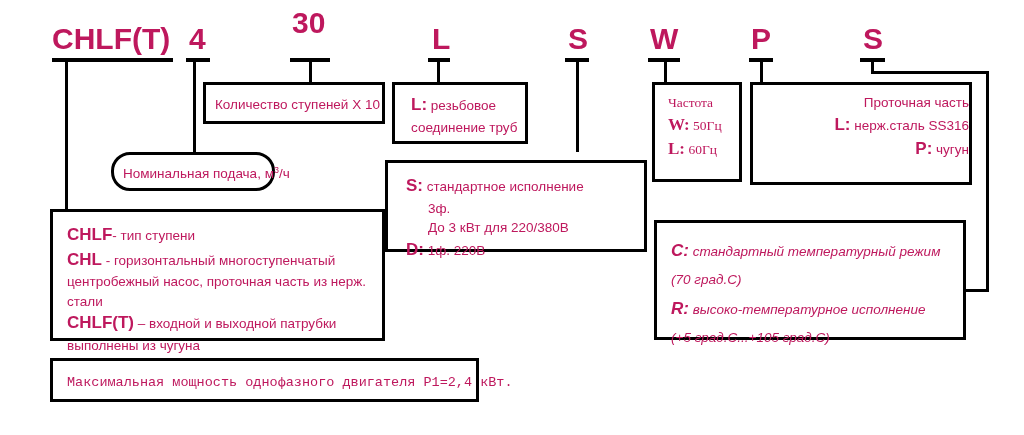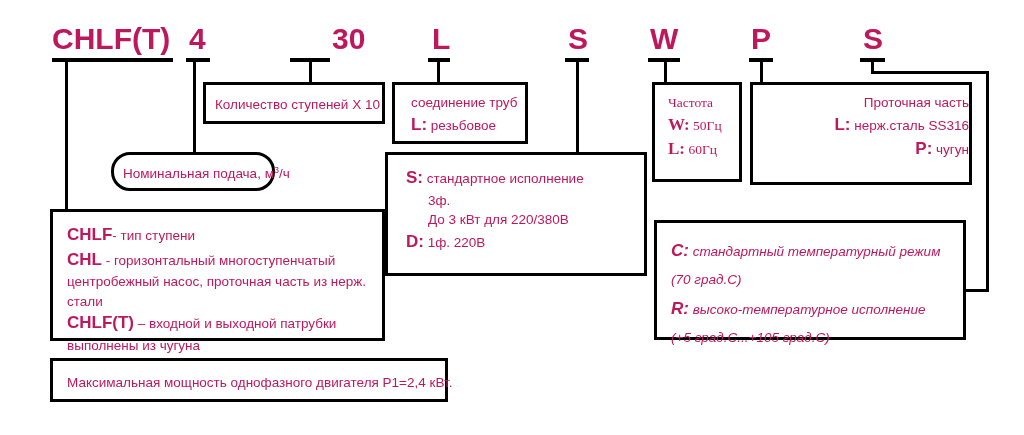--- a/index.html
+++ b/index.html
@@ -31,21 +31,21 @@
 <body>
 
 <div id="page">
 
   <div class="code" style="left:52px;top:24px;">CHLF(T)</div>
   <div class="rule" style="left:52px;top:58px;width:121px;"></div>
 
   <div class="code" style="left:189px;top:24px;">4</div>
   <div class="rule" style="left:186px;top:58px;width:24px;"></div>
 
-  <div class="code" style="left:292px;top:24px;margin-left:40px;">30</div>
+  <div class="code" style="left:292px;top:8px;">30</div>
   <div class="rule" style="left:290px;top:58px;width:40px;"></div>
 
   <div class="code" style="left:432px;top:24px;">L</div>
   <div class="rule" style="left:428px;top:58px;width:22px;"></div>
 
   <div class="code" style="left:568px;top:24px;">S</div>
   <div class="rule" style="left:565px;top:58px;width:24px;"></div>
 
   <div class="code" style="left:650px;top:24px;">W</div>
   <div class="rule" style="left:648px;top:58px;width:32px;"></div>
@@ -82,43 +82,43 @@
   </div>
 
   <div class="box" style="left:111px;top:152px;width:164px;height:39px;border-radius:19px;">
     <div class="inner" style="padding-top:9px;">
       <div class="ln center"><span>Номинальная подача, м</span><sup>3</sup><span>/ч</span></div>
     </div>
   </div>
 
   <div class="box" style="left:392px;top:82px;width:136px;height:62px;">
     <div class="inner" style="padding:8px 0 0 16px;">
+      <div class="ln"><span class="key">L:</span><span> резьбовое</span></div>
       <div class="ln">соединение труб</div>
-      <div class="ln"><span class="key">L:</span><span> резьбовое</span></div>
     </div>
   </div>
 
-  <div class="box" style="left:385px;top:152px;width:262px;height:124px;">
+  <div class="box" style="left:385px;top:160px;width:262px;height:92px;">
     <div class="inner" style="padding:11px 0 0 18px;">
       <div class="ln"><span class="key">S:</span><span> стандартное исполнение</span></div>
       <div class="ln pad-l">3ф.</div>
       <div class="ln pad-l">До 3 кВт для 220/380В</div>
       <div class="ln"><span class="key">D:</span><span> 1ф. 220В</span></div>
     </div>
   </div>
 
   <div class="box" style="left:50px;top:209px;width:335px;height:132px;">
     <div class="inner" style="padding:11px 10px 0 14px;">
       <div class="ln"><span class="key">CHLF</span><span>- тип ступени</span></div>
       <div class="ln wrap"><span class="key">CHL</span><span> - горизонтальный многоступенчатый центробежный насос, проточная часть из нерж. стали</span></div>
       <div class="ln wrap"><span class="key">CHLF(T)</span><span> – входной и выходной патрубки выполнены из чугуна</span></div>
     </div>
   </div>
 
-  <div class="box" style="left:50px;top:358px;width:398px;height:44px;">
+  <div class="box" style="left:50px;top:358px;width:429px;height:44px;font-family:Liberation Mono, monospace;">
     <div class="inner" style="padding:12px 0 0 14px;">
       <div class="ln">Максимальная мощность однофазного двигателя P1=2,4 кВт.</div>
     </div>
   </div>
 
   <div class="box" style="left:652px;top:82px;width:90px;height:100px;font-family:Liberation Serif, serif;">
     <div class="inner" style="padding:8px 0 0 13px;">
       <div class="ln">Частота</div>
       <div class="ln"><span class="key">W:</span><span> 50Гц</span></div>
       <div class="ln"><span class="key">L:</span><span> 60Гц</span></div>

